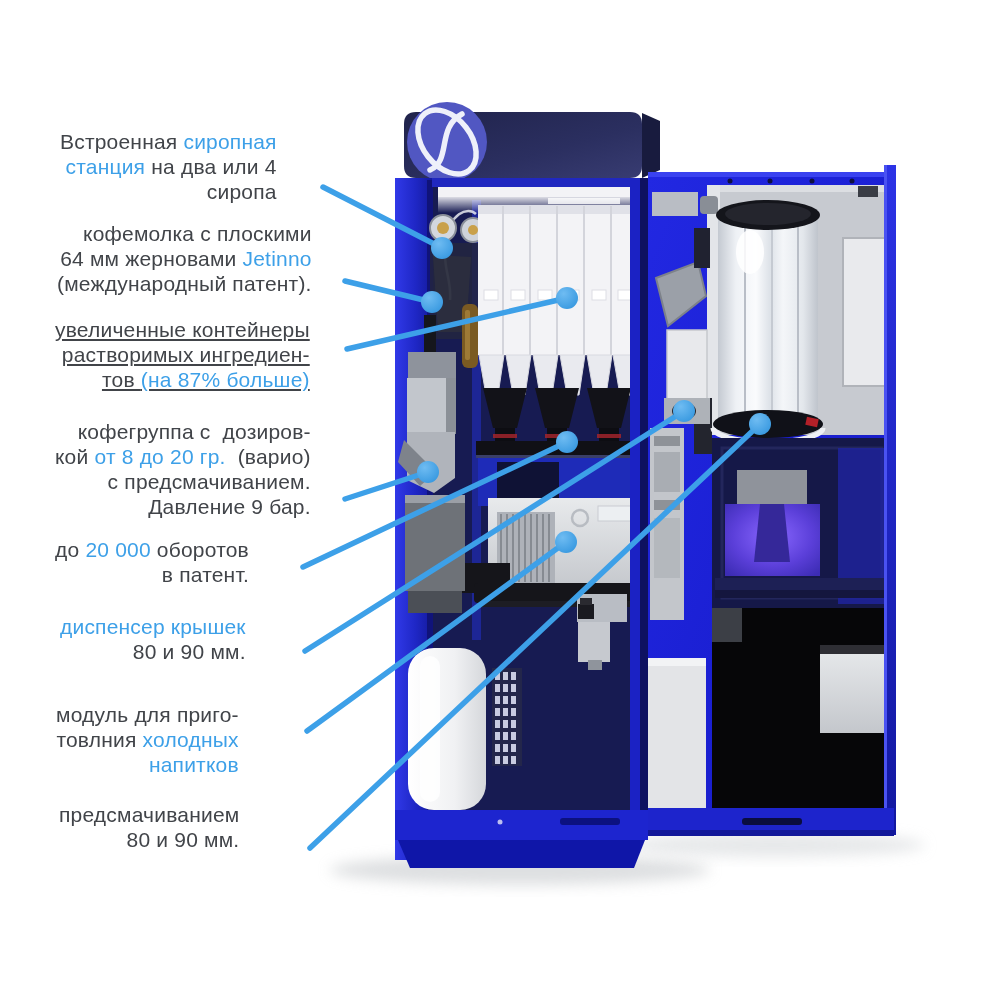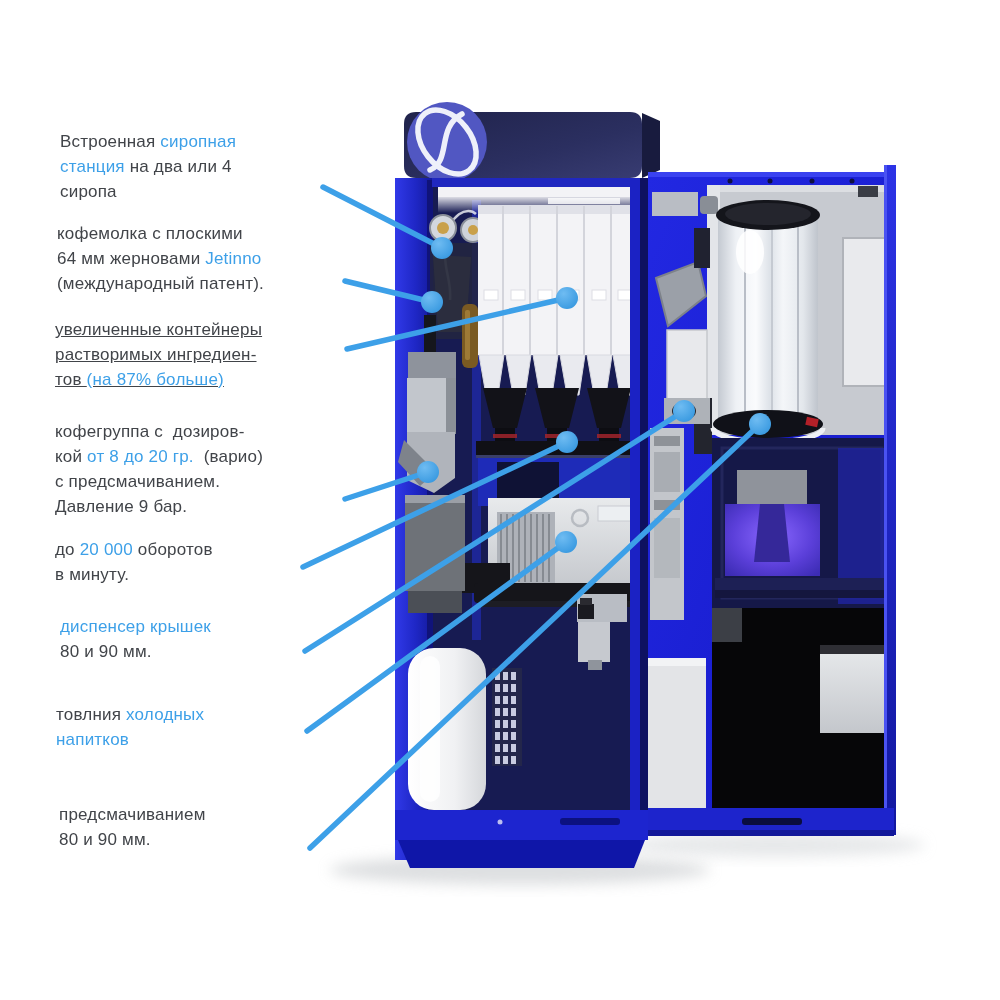--- a/index.html
+++ b/index.html
@@ -1,19 +1,19 @@
 <!DOCTYPE html>
 <html><head>
 <meta charset="utf-8">
 <style>
   html,body{margin:0;padding:0;background:#ffffff;}
   #canvas{position:relative;width:1000px;height:1000px;background:#ffffff;overflow:hidden;
           font-family:"Liberation Sans","DejaVu Sans",sans-serif;}
-  .annotation{position:absolute;font-size:17px;line-height:25px;color:#414449;
-              letter-spacing:.2px;font-weight:500;}
+  .annotation{position:absolute;font-size:21px;line-height:25px;color:#414449;
+              letter-spacing:.2px;font-weight:500;text-align:right;}
   .line{white-space:pre;}
   .acc{color:#3da0e8;}
   #machine-svg{position:absolute;left:0;top:0;width:1000px;height:1000px;}
 </style>
 </head>
 <body>
 
 <div id="canvas">
 
   <svg id="machine-svg" viewBox="0 0 1000 1000">
@@ -379,29 +379,30 @@
 
   <div class="annotation" style="left:55px;top:419px;">
     <div class="line"><span>кофегруппа с  дозиров-</span></div>
     <div class="line"><span>кой </span><span class="acc">от 8 до 20 гр.</span><span>  (варио)</span></div>
     <div class="line"><span>с предсмачиванием.</span></div>
     <div class="line"><span>Давление 9 бар.</span></div>
   </div>
 
   <div class="annotation" style="left:55px;top:537px;">
     <div class="line"><span>до </span><span class="acc">20 000</span><span> оборотов</span></div>
-    <div class="line"><span>в минуту.</span></div>
+    <div class="line"><span>в патент.</span></div>
   </div>
 
   <div class="annotation" style="left:60px;top:594px;margin-top:20px;">
     <div class="line"><span class="acc">диспенсер крышек</span></div>
     <div class="line"><span>80 и 90 мм.</span></div>
   </div>
 
   <div class="annotation" style="left:56px;top:702px;">
+    <div class="line"><span>модуль для приго-</span></div>
     <div class="line"><span>товлния </span><span class="acc">холодных</span></div>
     <div class="line"><span class="acc">напитков</span></div>
   </div>
 
   <div class="annotation" style="left:59px;top:802px;">
     <div class="line"><span>предсмачиванием</span></div>
     <div class="line"><span>80 и 90 мм.</span></div>
   </div>
 
 </div>

